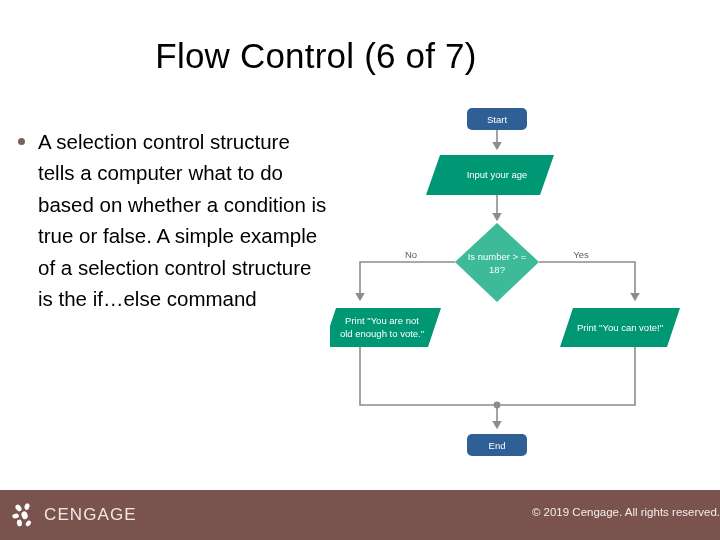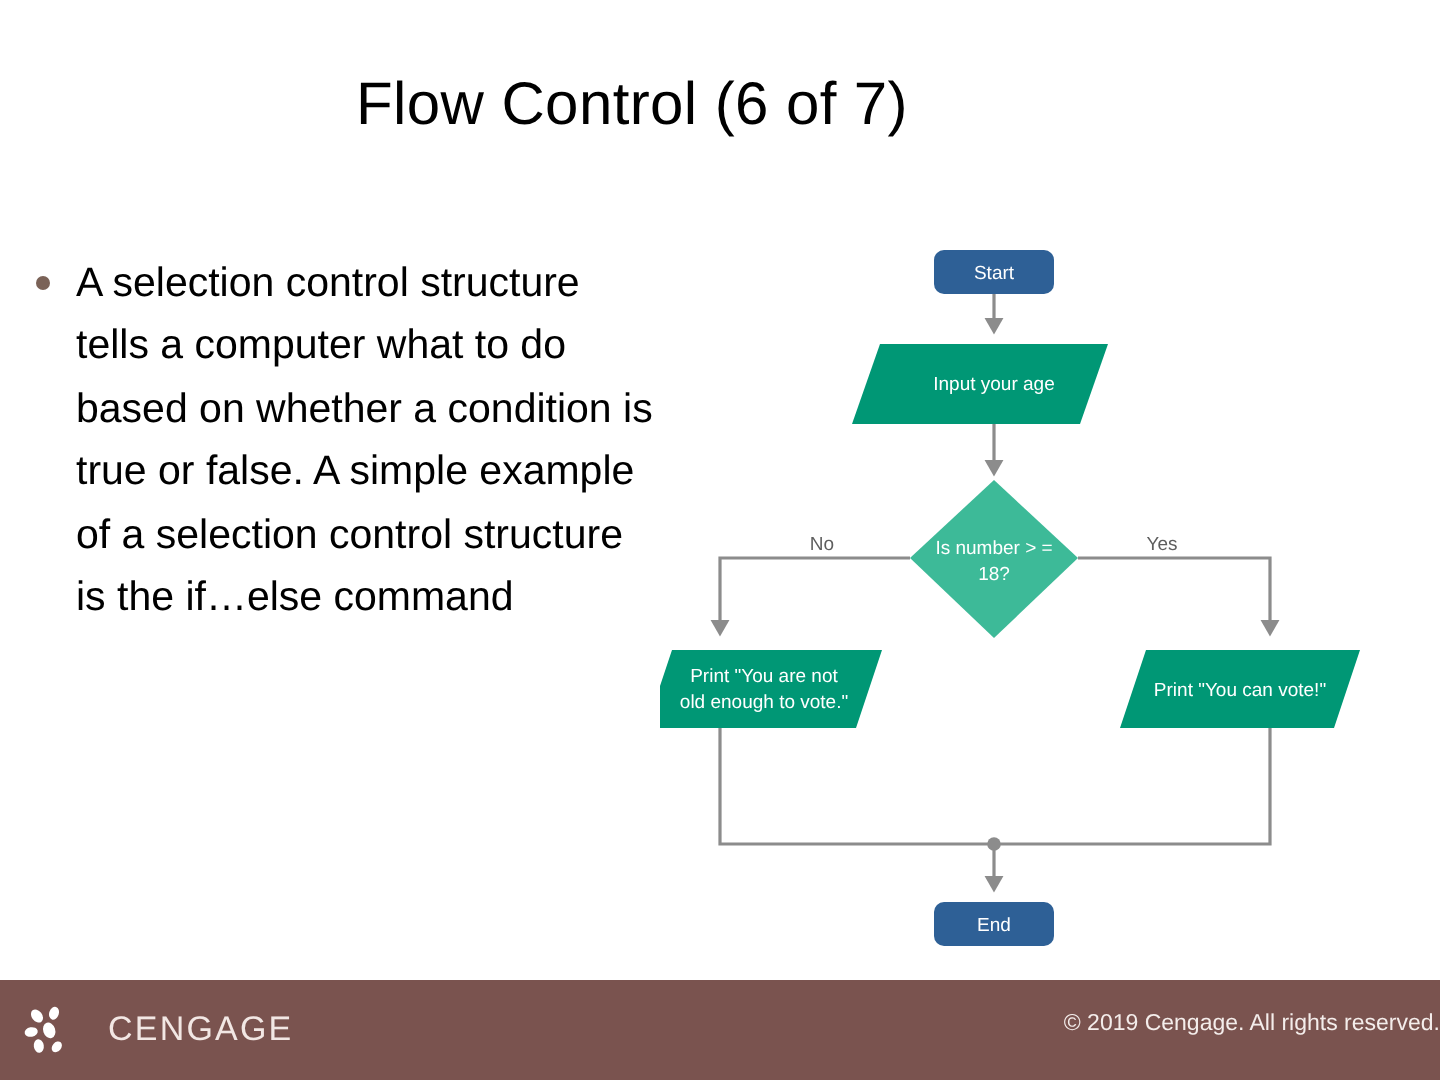--- a/index.html
+++ b/index.html
@@ -18,21 +18,21 @@
     position: absolute;
     inset: 0;
     background: #ffffff;
   }
   .slide-title {
     position: absolute;
     left: 0;
     top: 36px;
     width: 632px;
     text-align: center;
-    font-size: 30px;
+    font-size: 35px;
     color: #000000;
     letter-spacing: 0.2px;
     white-space: nowrap;
   }
   .body-col {
     position: absolute;
     left: 18px;
     top: 126px;
     width: 310px;
   }
@@ -55,21 +55,21 @@
     color: #000000;
   }
   .bullet-text b {
     font-weight: normal;
   }
 
   
   .flow {
     position: absolute;
     left: 330px;
-    top: 112px;
+    top: 95px;
     width: 390px;
     height: 386px;
   }
   .flow svg {
     display: block;
   }
   .nodelabel {
     font-family: "Liberation Sans", sans-serif;
     fill: #ffffff;
     font-size: 9.5px;
@@ -94,21 +94,21 @@
     left: 10px;
     top: 9px;
     display: flex;
     align-items: center;
     height: 32px;
   }
   .logo-wordmark {
     color: #F2E7E4;
     font-size: 17px;
     letter-spacing: 1.1px;
-    margin-left: 14px;
+    margin-left: 4px;
   }
   .footer-copy {
     position: absolute;
     left: 0;
     top: 16px;
     width: 720px;
     text-align: right;
     color: #F4EDEB;
     font-size: 11.5px;
   }

